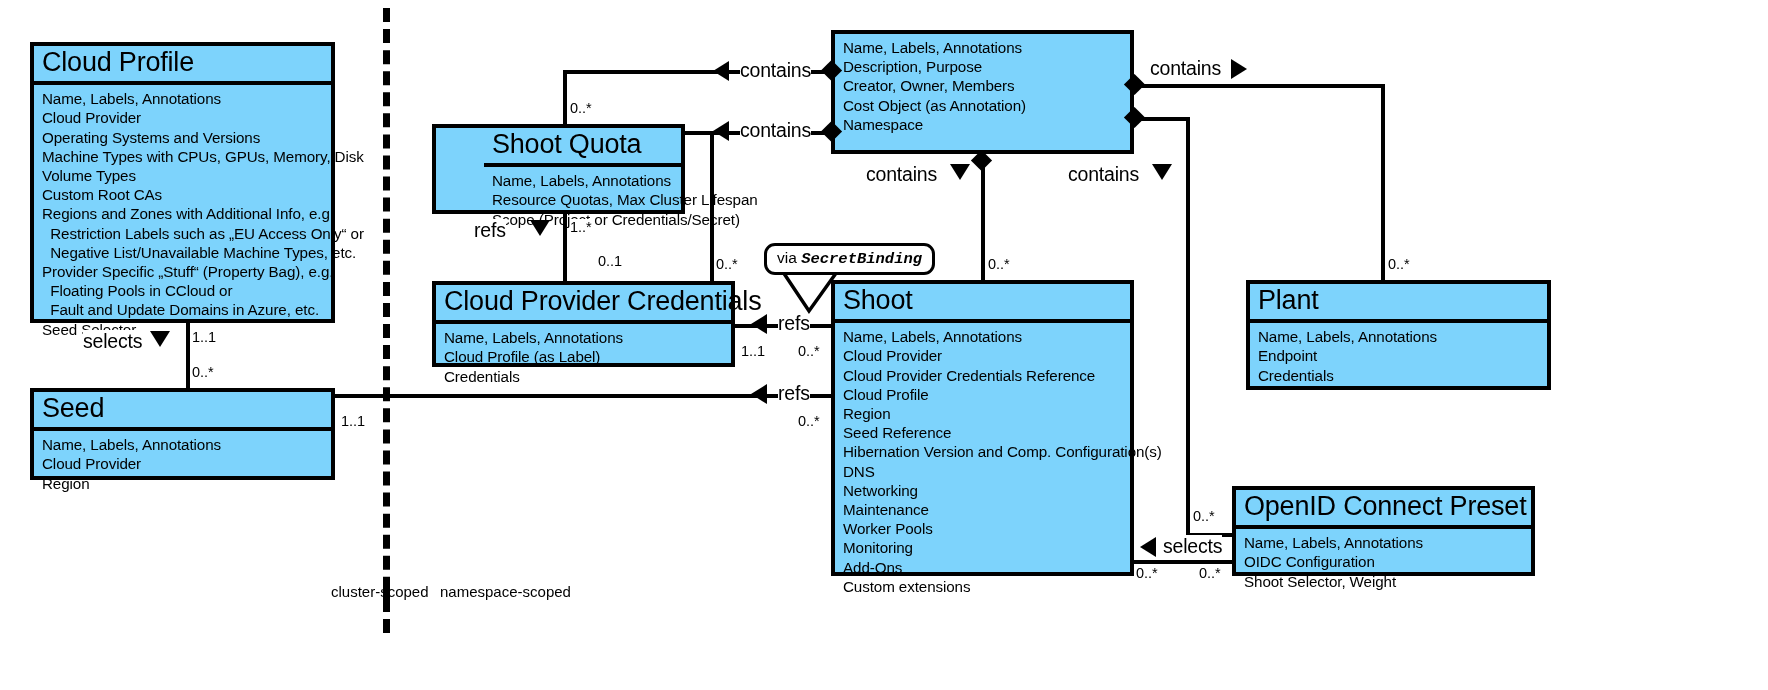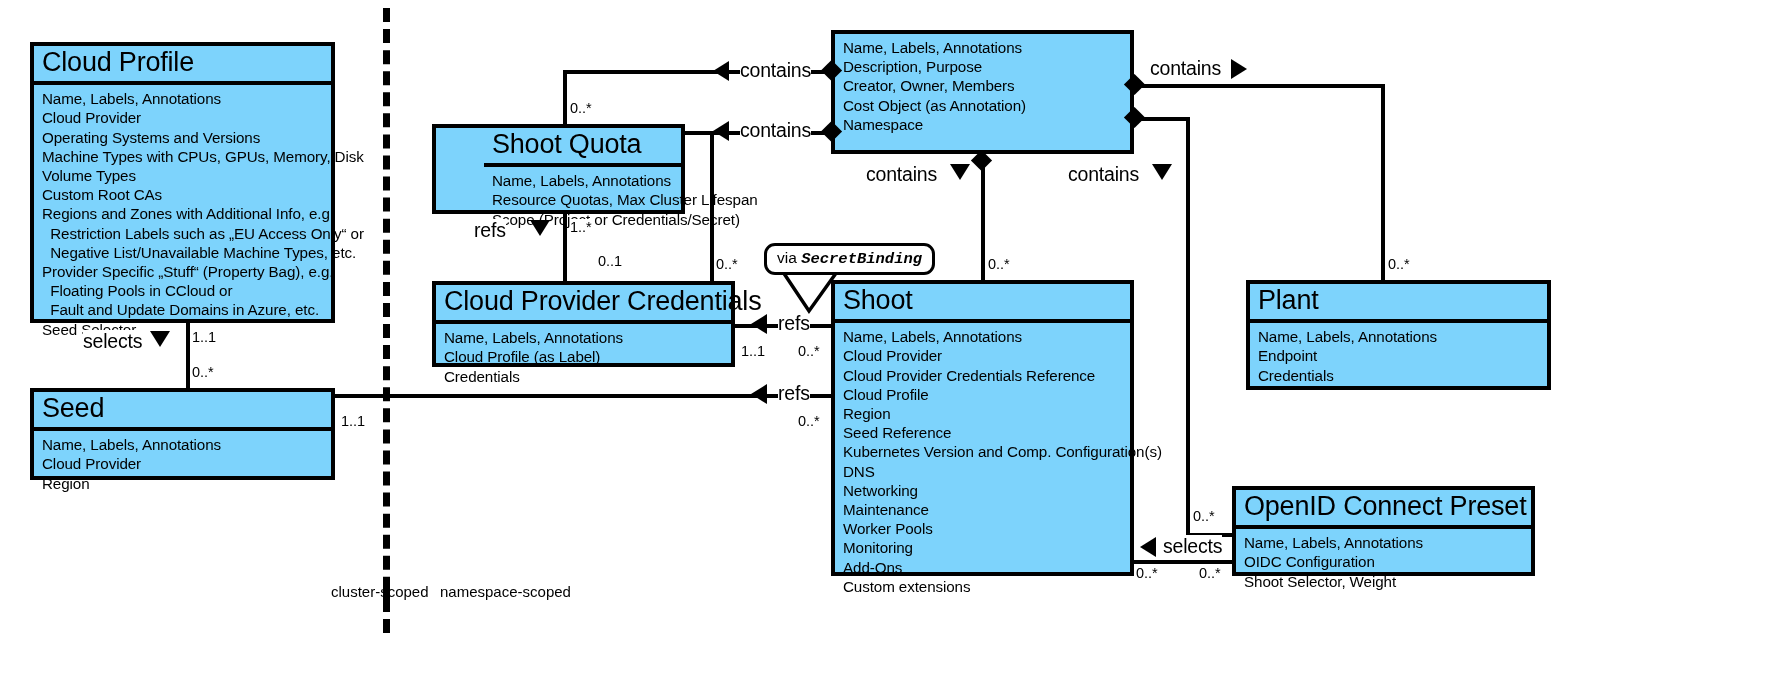--- a/index.html
+++ b/index.html
@@ -247,21 +247,21 @@
 
   <div class="uml-box" style="left:831px; top:280px; width:303px; height:296px;">
     <div class="uml-title">Shoot</div>
     <div class="uml-attrs">
       <div>Name, Labels, Annotations</div>
       <div>Cloud Provider</div>
       <div>Cloud Provider Credentials Reference</div>
       <div>Cloud Profile</div>
       <div>Region</div>
       <div>Seed Reference</div>
-      <div>Kubernetes Version and Comp. Configuration(s)</div>
+      <div>Hibernation Version and Comp. Configuration(s)</div>
       <div>DNS</div>
       <div>Networking</div>
       <div>Maintenance</div>
       <div>Worker Pools</div>
       <div>Monitoring</div>
       <div>Add-Ons</div>
       <div>Custom extensions</div>
     </div>
   </div>
 

